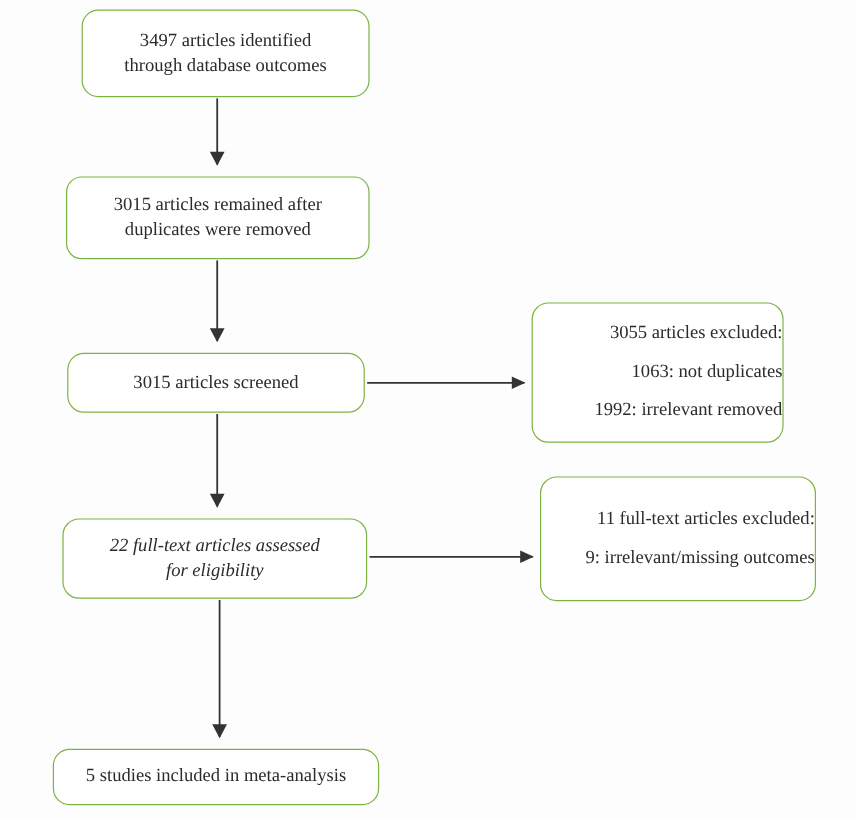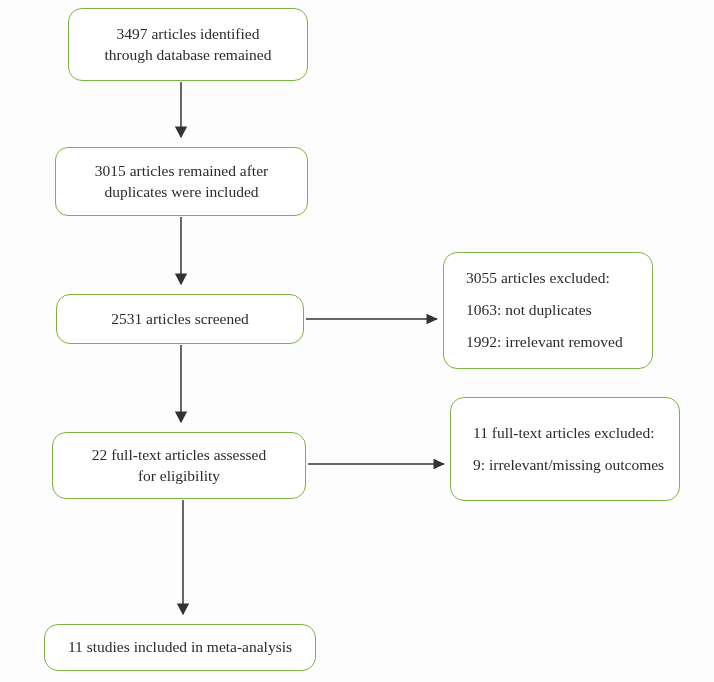--- a/index.html
+++ b/index.html
@@ -26,21 +26,21 @@
     justify-content: center;
     color: #2b2b2b;
     font-size: 15.5px;
     line-height: 1.35;
   }
   .node.center {
     align-items: center;
     text-align: center;
   }
   .node.left {
-    align-items: flex-start;
+    align-items: flex-end;
     text-align: left;
     padding-left: 22px;
   }
   .node .line {
     display: block;
     white-space: nowrap;
   }
   .node.left .line {
     margin: 5.5px 0;
   }
@@ -50,21 +50,21 @@
     top: 0;
     width: 714px;
     height: 682px;
     pointer-events: none;
   }
 
   
   #node-identified   { left: 68px;  top: 8px;   width: 240px; height: 73px; }
   #node-duplicates   { left: 55px;  top: 147px; width: 253px; height: 69px; border-radius: 13px; }
   #node-screened     { left: 56px;  top: 294px; width: 248px; height: 50px; }
-  #node-fulltext     { left: 52px;  top: 432px; width: 254px; height: 67px; }
+  #node-fulltext     { left: 52px;  top: 432px; width: 254px; height: 67px; font-style: italic; }
   #node-included     { left: 44px;  top: 624px; width: 272px; height: 47px; }
   #node-excluded-1   { left: 443px; top: 252px; width: 210px; height: 117px; }
   #node-excluded-2   { left: 450px; top: 397px; width: 230px; height: 104px; }
 </style>
 </head>
 <body>
 
 <div id="flow-root">
 
   <svg class="connectors" viewBox="0 0 714 682" xmlns="http://www.w3.org/2000/svg">
@@ -97,39 +97,39 @@
       <line x1="183" y1="500" x2="183" y2="614" stroke="#333333" stroke-width="1.5" marker-end="url(#arrow-down)"></line>
     </g>
 
     <g>
       <line x1="308" y1="464" x2="444" y2="464" stroke="#333333" stroke-width="1.4" marker-end="url(#arrow-right)"></line>
     </g>
   </svg>
 
   <div class="node center" id="node-identified">
     <span class="line">3497 articles identified</span>
-    <span class="line">through database remained</span>
+    <span class="line">through database outcomes</span>
   </div>
 
   <div class="node center" id="node-duplicates">
     <span class="line">3015 articles remained after</span>
-    <span class="line">duplicates were included</span>
+    <span class="line">duplicates were removed</span>
   </div>
 
   <div class="node center" id="node-screened">
-    <span class="line">2531 articles screened</span>
+    <span class="line">3015 articles screened</span>
   </div>
 
   <div class="node center" id="node-fulltext">
     <span class="line">22 full-text articles assessed</span>
     <span class="line">for eligibility</span>
   </div>
 
   <div class="node center" id="node-included">
-    <span class="line">11 studies included in meta-analysis</span>
+    <span class="line">5 studies included in meta-analysis</span>
   </div>
 
   <div class="node left" id="node-excluded-1">
     <span class="line">3055 articles excluded:</span>
     <span class="line">1063: not duplicates</span>
     <span class="line">1992: irrelevant removed</span>
   </div>
 
   <div class="node left" id="node-excluded-2">
     <span class="line">11 full-text articles excluded:</span>

